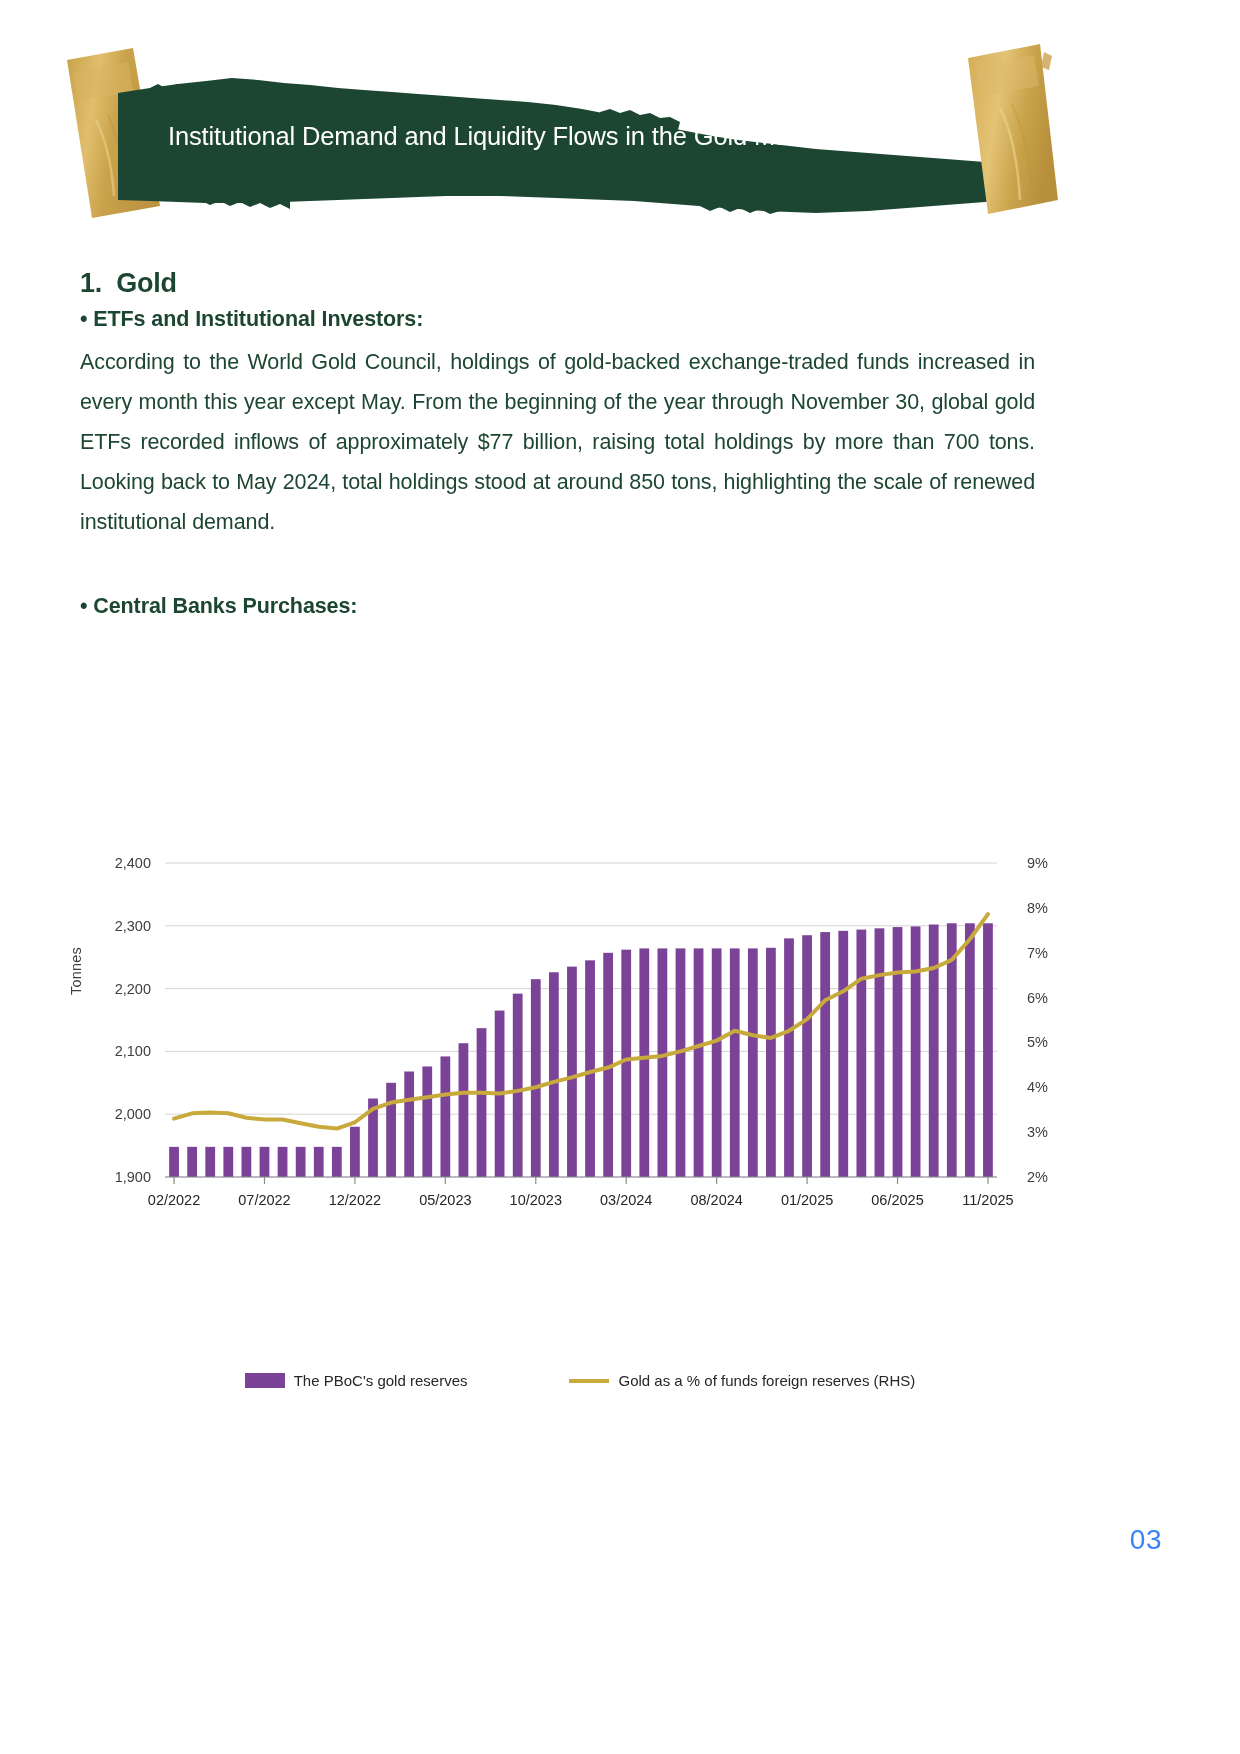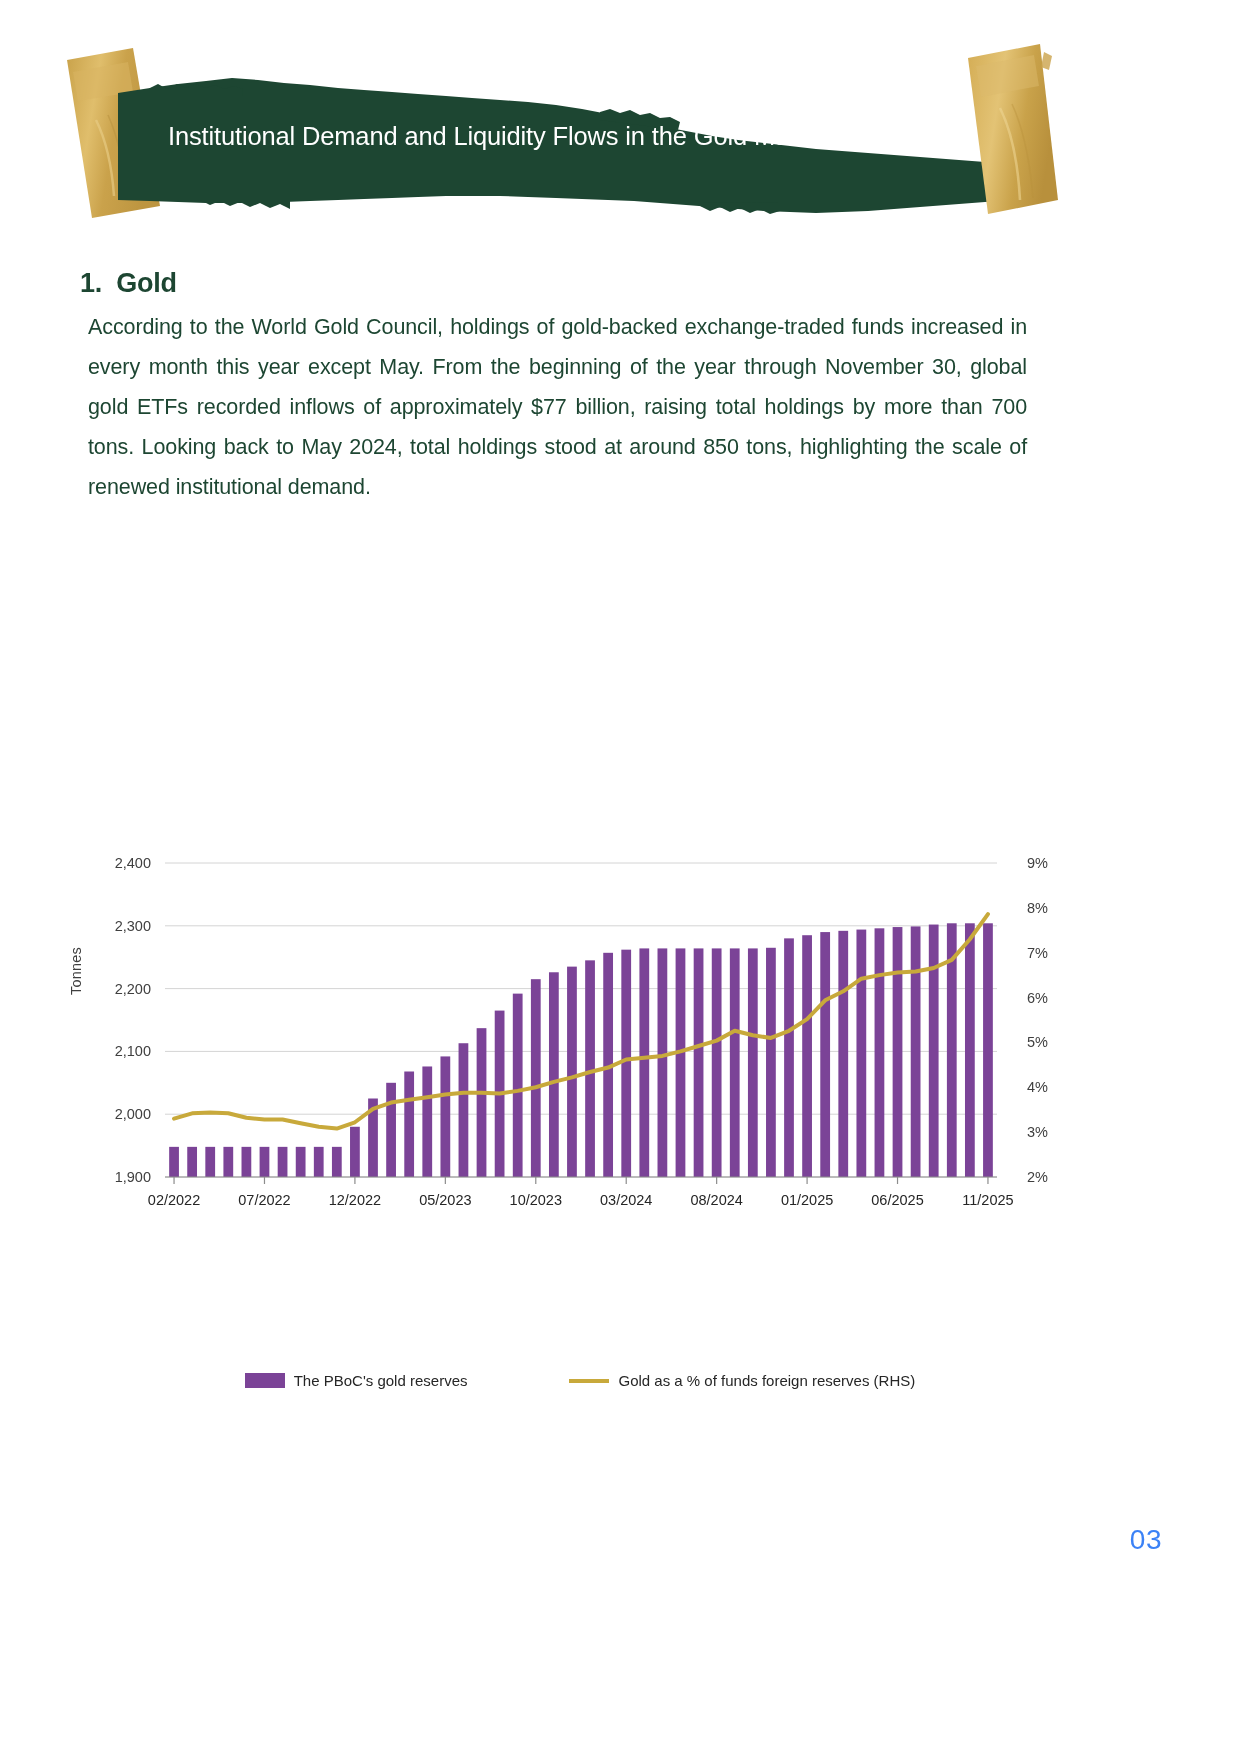--- a/index.html
+++ b/index.html
@@ -62,21 +62,21 @@
     font-weight: bold;
     color: #1d4632;
     margin: 0 0 10px 0;
     letter-spacing: -0.1px;
   }
   .para {
     font-size: 21.5px;
     line-height: 40px;
     color: #1d4632;
     text-align: justify;
-    margin: 8px;
+    margin: 0;
     letter-spacing: -0.1px;
   }
   .spacer-block {
     height: 52px;
   }
 
   
   .chart-area {
     position: absolute;
     left: 60px;
@@ -207,24 +207,26 @@
   </svg>
 
   <div class="banner-title">Institutional Demand and Liquidity Flows in the Gold Market</div>
 </div>
 
 <div class="content">
   <div class="section-heading">
     <span class="num">1.</span><span>Gold</span>
   </div>
 
+  <div class="bullet-heading">• ETFs and Institutional Investors:</div>
   <p class="para">According to the World Gold Council, holdings of gold-backed exchange-traded funds increased in every month this year except May. From the beginning of the year through November 30, global gold ETFs recorded inflows of approximately $77 billion, raising total holdings by more than 700 tons. Looking back to May 2024, total holdings stood at around 850 tons, highlighting the scale of renewed institutional demand.</p>
 
   <div class="spacer-block"></div>
 
+  <div class="bullet-heading">• Central Banks Purchases:</div>
 </div>
 
 <div class="chart-ylabel">Tonnes</div>
 
 <div class="chart-area">
   <svg id="chart-svg" width="1040" height="420" viewBox="0 0 1040 420">
       <line x1="105" y1="332" x2="937" y2="332" stroke="#d4d4d4" stroke-width="1"></line>
       <text x="91" y="337" text-anchor="end" class="axis-tick">1,900</text>
       <line x1="105" y1="269.20000000000005" x2="937" y2="269.20000000000005" stroke="#d4d4d4" stroke-width="1"></line>
       <text x="91" y="274.20000000000005" text-anchor="end" class="axis-tick">2,000</text>

